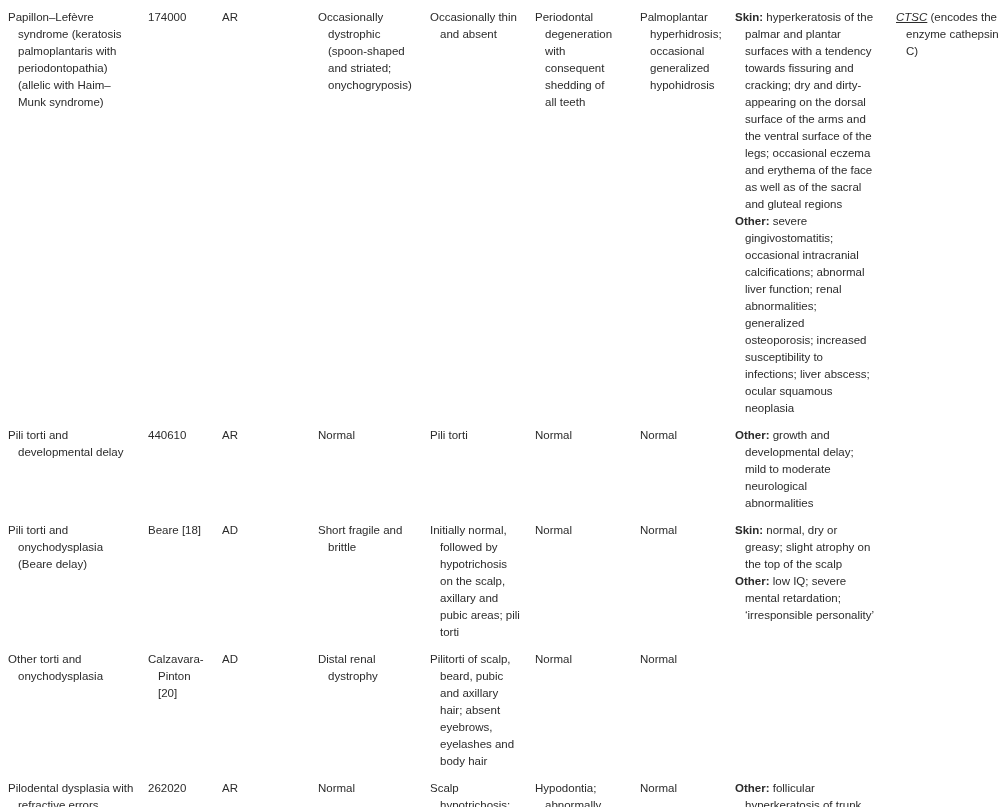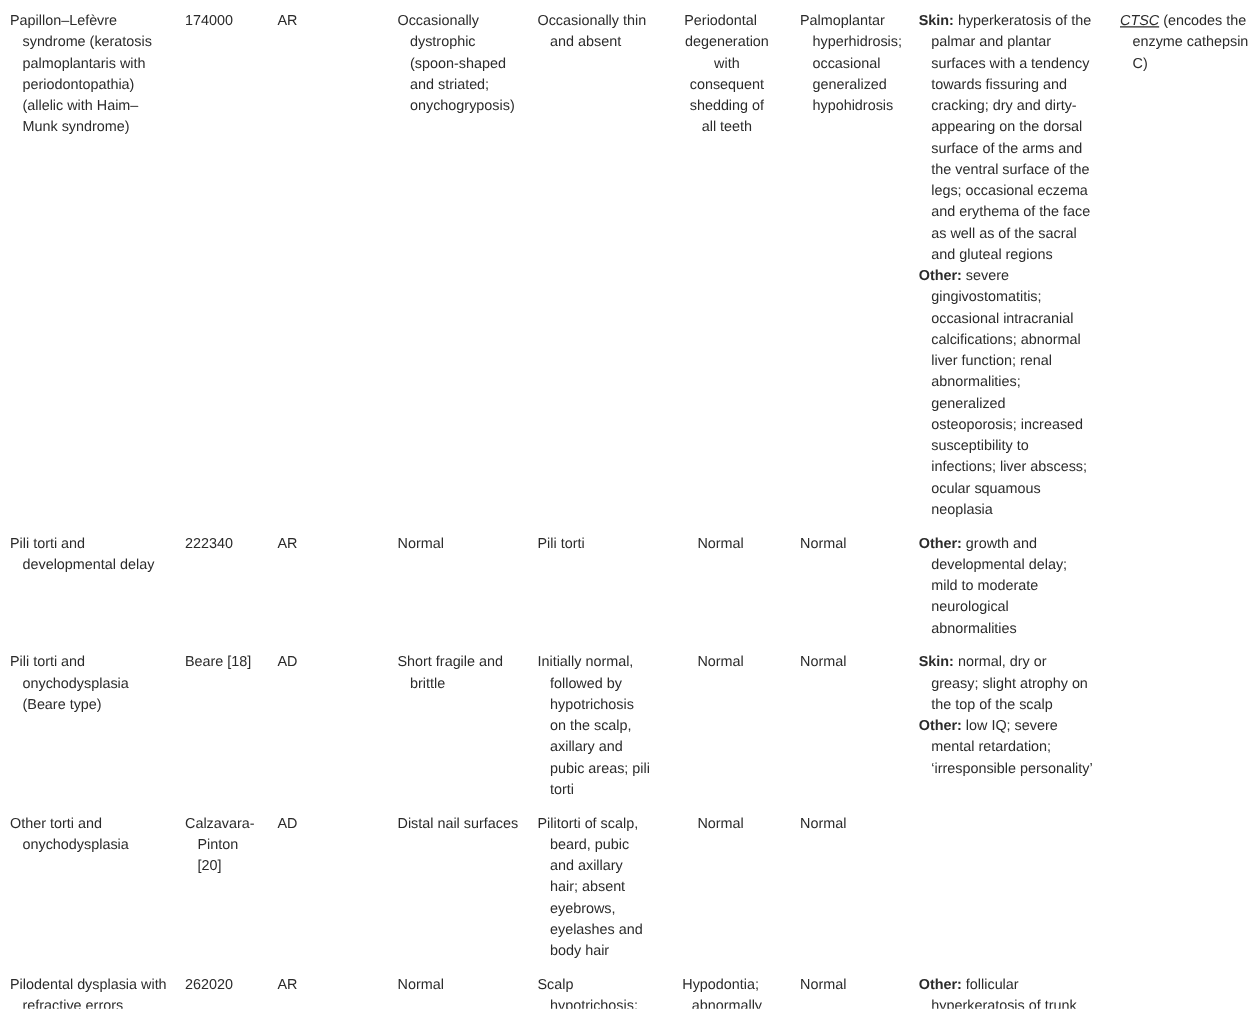--- a/index.html
+++ b/index.html
@@ -19,21 +19,21 @@
   table.paper-table {
     table-layout: fixed;
     border-collapse: collapse;
     width: 1008px;
     margin-top: 9px;
   }
   td {
     vertical-align: top;
     padding: 0 6px 10px 8px;
   }
-  td.c6 { padding-right: 14px; text-align: center; }
+  td.c6 { padding-right: 14px; }
   td.c7 { padding-right: 12px; }
   td.c8 { padding-right: 12px; }
   .hang {
     padding-left: 10px;
     text-indent: -10px;
   }
   .hang b { font-weight: bold; }
   .hang i { font-style: italic; text-decoration: underline; }
 </style>
 </head>
@@ -80,21 +80,21 @@
         </td>
         <td class="c9">
           <div class="hang"><i>CTSC</i> (encodes the enzyme cathepsin C)</div>
         </td>
       </tr>
       <tr>
         <td class="c1">
           <div class="hang">Pili torti and developmental delay</div>
         </td>
         <td class="c2">
-          <div class="hang">222340</div>
+          <div class="hang">440610</div>
         </td>
         <td class="c3">
           <div class="hang">AR</div>
         </td>
         <td class="c4">
           <div class="hang">Normal</div>
         </td>
         <td class="c5">
           <div class="hang">Pili torti</div>
         </td>
@@ -104,21 +104,21 @@
         <td class="c7">
           <div class="hang">Normal</div>
         </td>
         <td class="c8">
           <div class="hang"><b>Other:</b> growth and developmental delay; mild to moderate neurological abnormalities</div>
         </td>
         <td class="c9"></td>
       </tr>
       <tr>
         <td class="c1">
-          <div class="hang">Pili torti and onychodysplasia (Beare type)</div>
+          <div class="hang">Pili torti and onychodysplasia (Beare delay)</div>
         </td>
         <td class="c2">
           <div class="hang">Beare [18]</div>
         </td>
         <td class="c3">
           <div class="hang">AD</div>
         </td>
         <td class="c4">
           <div class="hang">Short fragile and brittle</div>
         </td>
@@ -141,21 +141,21 @@
         <td class="c1">
           <div class="hang">Other torti and onychodysplasia</div>
         </td>
         <td class="c2">
           <div class="hang">Calzavara-Pinton [20]</div>
         </td>
         <td class="c3">
           <div class="hang">AD</div>
         </td>
         <td class="c4">
-          <div class="hang">Distal nail surfaces</div>
+          <div class="hang">Distal renal dystrophy</div>
         </td>
         <td class="c5">
           <div class="hang">Pilitorti of scalp, beard, pubic and axillary hair; absent eyebrows, eyelashes and body hair</div>
         </td>
         <td class="c6">
           <div class="hang">Normal</div>
         </td>
         <td class="c7">
           <div class="hang">Normal</div>
         </td>

